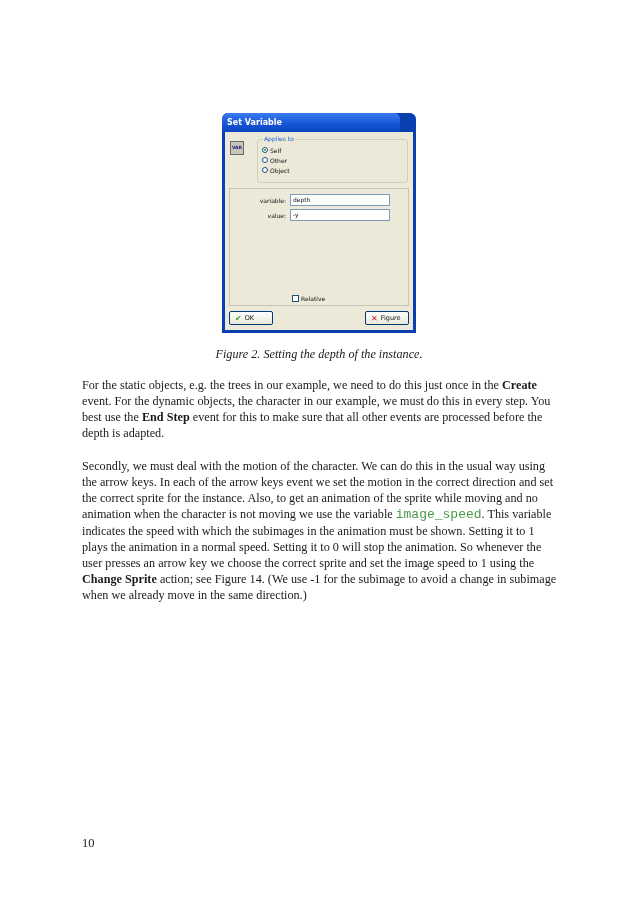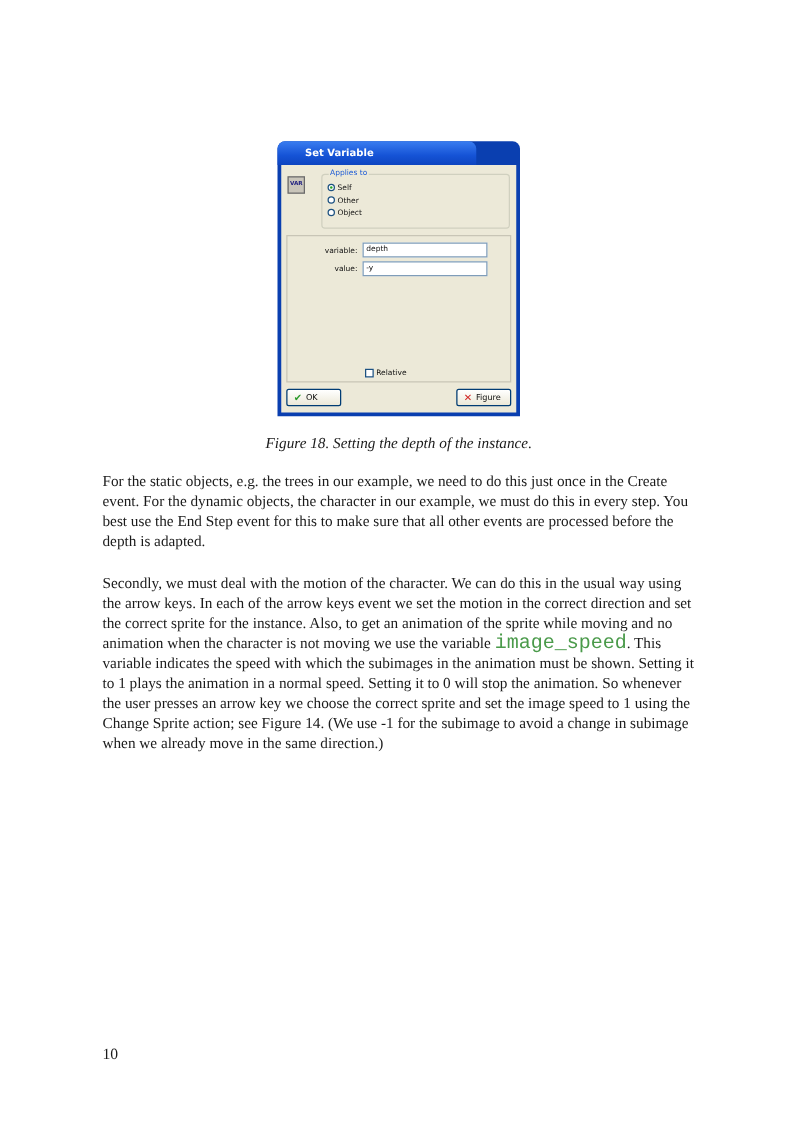--- a/index.html
+++ b/index.html
@@ -3,24 +3,24 @@
 <meta charset="utf-8">
 <style>
   html, body { margin:0; padding:0; }
   body { width:638px; height:903px; background:#ffffff; position:relative; overflow:hidden;
          font-family:"Liberation Serif", serif; color:#1a1a1a; }
   .page { position:absolute; left:0; top:0; width:638px; height:903px; }
 
   
   .dialog { position:absolute; left:222px; top:113px; width:194px; height:220px;
             background:#0a3fb0; border-radius:6px 6px 0 0; box-sizing:border-box; }
-  .dlg-title { position:absolute; left:0; top:0; width:159px; height:19px;
+  .dlg-title { position:absolute; left:0; top:0; width:178px; height:19px;
                background:linear-gradient(#3a7df0,#1553d6 60%,#0d45c0);
                border-radius:6px 6px 0 0; color:#fff; font-family:"DejaVu Sans", sans-serif;
-               font-weight:bold; font-size:8px; line-height:19px; padding-left:22px; box-sizing:border-box; }
+               font-weight:bold; font-size:8px; line-height:19px; padding-left:5px; box-sizing:border-box; }
   .dlg-body { position:absolute; left:3px; top:19px; width:188px; height:198px; background:#ece9d8; }
   .var-icon { position:absolute; left:5px; top:9px; width:14px; height:14px; background:#c9c5ba;
               border:1px solid #6a6a6a; box-sizing:border-box; font-family:"DejaVu Sans", sans-serif;
               font-size:4.5px; font-weight:bold; color:#202080; text-align:center; line-height:12px; }
   .group { position:absolute; left:32px; top:7px; width:151px; height:44px; border:1px solid #d0d0bf;
            border-radius:3px; box-sizing:border-box; }
   .group-legend { position:absolute; left:5px; top:-5px; background:#ece9d8; padding:0 1px;
                   font-family:"DejaVu Sans", sans-serif; font-size:6px; color:#1d5bd6; }
   .radio-row { position:absolute; left:4px; height:8px; display:flex; align-items:center;
                font-family:"DejaVu Sans", sans-serif; font-size:6px; color:#111; }
@@ -43,22 +43,22 @@
          border:1px solid #003c74; border-radius:2px; box-sizing:border-box; display:flex;
          align-items:center; font-family:"DejaVu Sans", sans-serif; font-size:6.5px; color:#111; }
   .btn .ic { font-size:8px; margin:0 3px 0 5px; font-weight:bold; }
   .ok-icon { color:#2a9a2a; }
   .cancel-icon { color:#d02020; }
 
   
   .caption { position:absolute; left:0; width:638px; top:347px; text-align:center;
              font-style:italic; font-size:12.2px; }
   .para { position:absolute; left:82px; width:480px; font-size:12.2px; line-height:16px; margin:0; }
-  .para b { font-weight:normal; }
-  .code { font-family:"Liberation Mono", monospace; color:#4a9a4a; font-size:16px; }
+  .para b { font-weight:bold; }
+  .code { font-family:"Liberation Mono", monospace; color:#4a9a4a; font-size:13px; }
   .page-num { position:absolute; left:82px; top:836px; font-size:12.5px; }
 </style>
 </head>
 <body>
 
 <div class="page">
 
   <div class="dialog">
     <div class="dlg-title">Set Variable</div>
     <div class="dlg-body">
@@ -95,20 +95,20 @@
         <span class="ic ok-icon">✔</span>
         <span>OK</span>
       </div>
       <div class="btn" style="left:140px; width:44px">
         <span class="ic cancel-icon">✕</span>
         <span>Figure</span>
       </div>
     </div>
   </div>
 
-  <div class="caption">Figure 18. Setting the depth of the instance.</div>
+  <div class="caption">Figure 2. Setting the depth of the instance.</div>
 
   <p class="para" style="top:377px"><span>For the static objects, e.g. the trees in our example, we need to do this just once in the </span><b>Create</b><span> event. For the dynamic objects, the character in our example, we must do this in every step. You best use the </span><b>End Step</b><span> event for this to make sure that all other events are processed before the depth is adapted.</span></p>
 
   <p class="para" style="top:458px"><span>Secondly, we must deal with the motion of the character. We can do this in the usual way using the arrow keys. In each of the arrow keys event we set the motion in the correct direction and set the correct sprite for the instance. Also, to get an animation of the sprite while moving and no animation when the character is not moving we use the variable </span><span class="code">image_speed</span><span>. This variable indicates the speed with which the subimages in the animation must be shown. Setting it to 1 plays the animation in a normal speed. Setting it to 0 will stop the animation. So whenever the user presses an arrow key we choose the correct sprite and set the image speed to 1 using the </span><b>Change Sprite</b><span> action; see Figure 14. (We use -1 for the subimage to avoid a change in subimage when we already move in the same direction.)</span></p>
 
   <div class="page-num">10</div>
 </div>
 
 </body></html>

